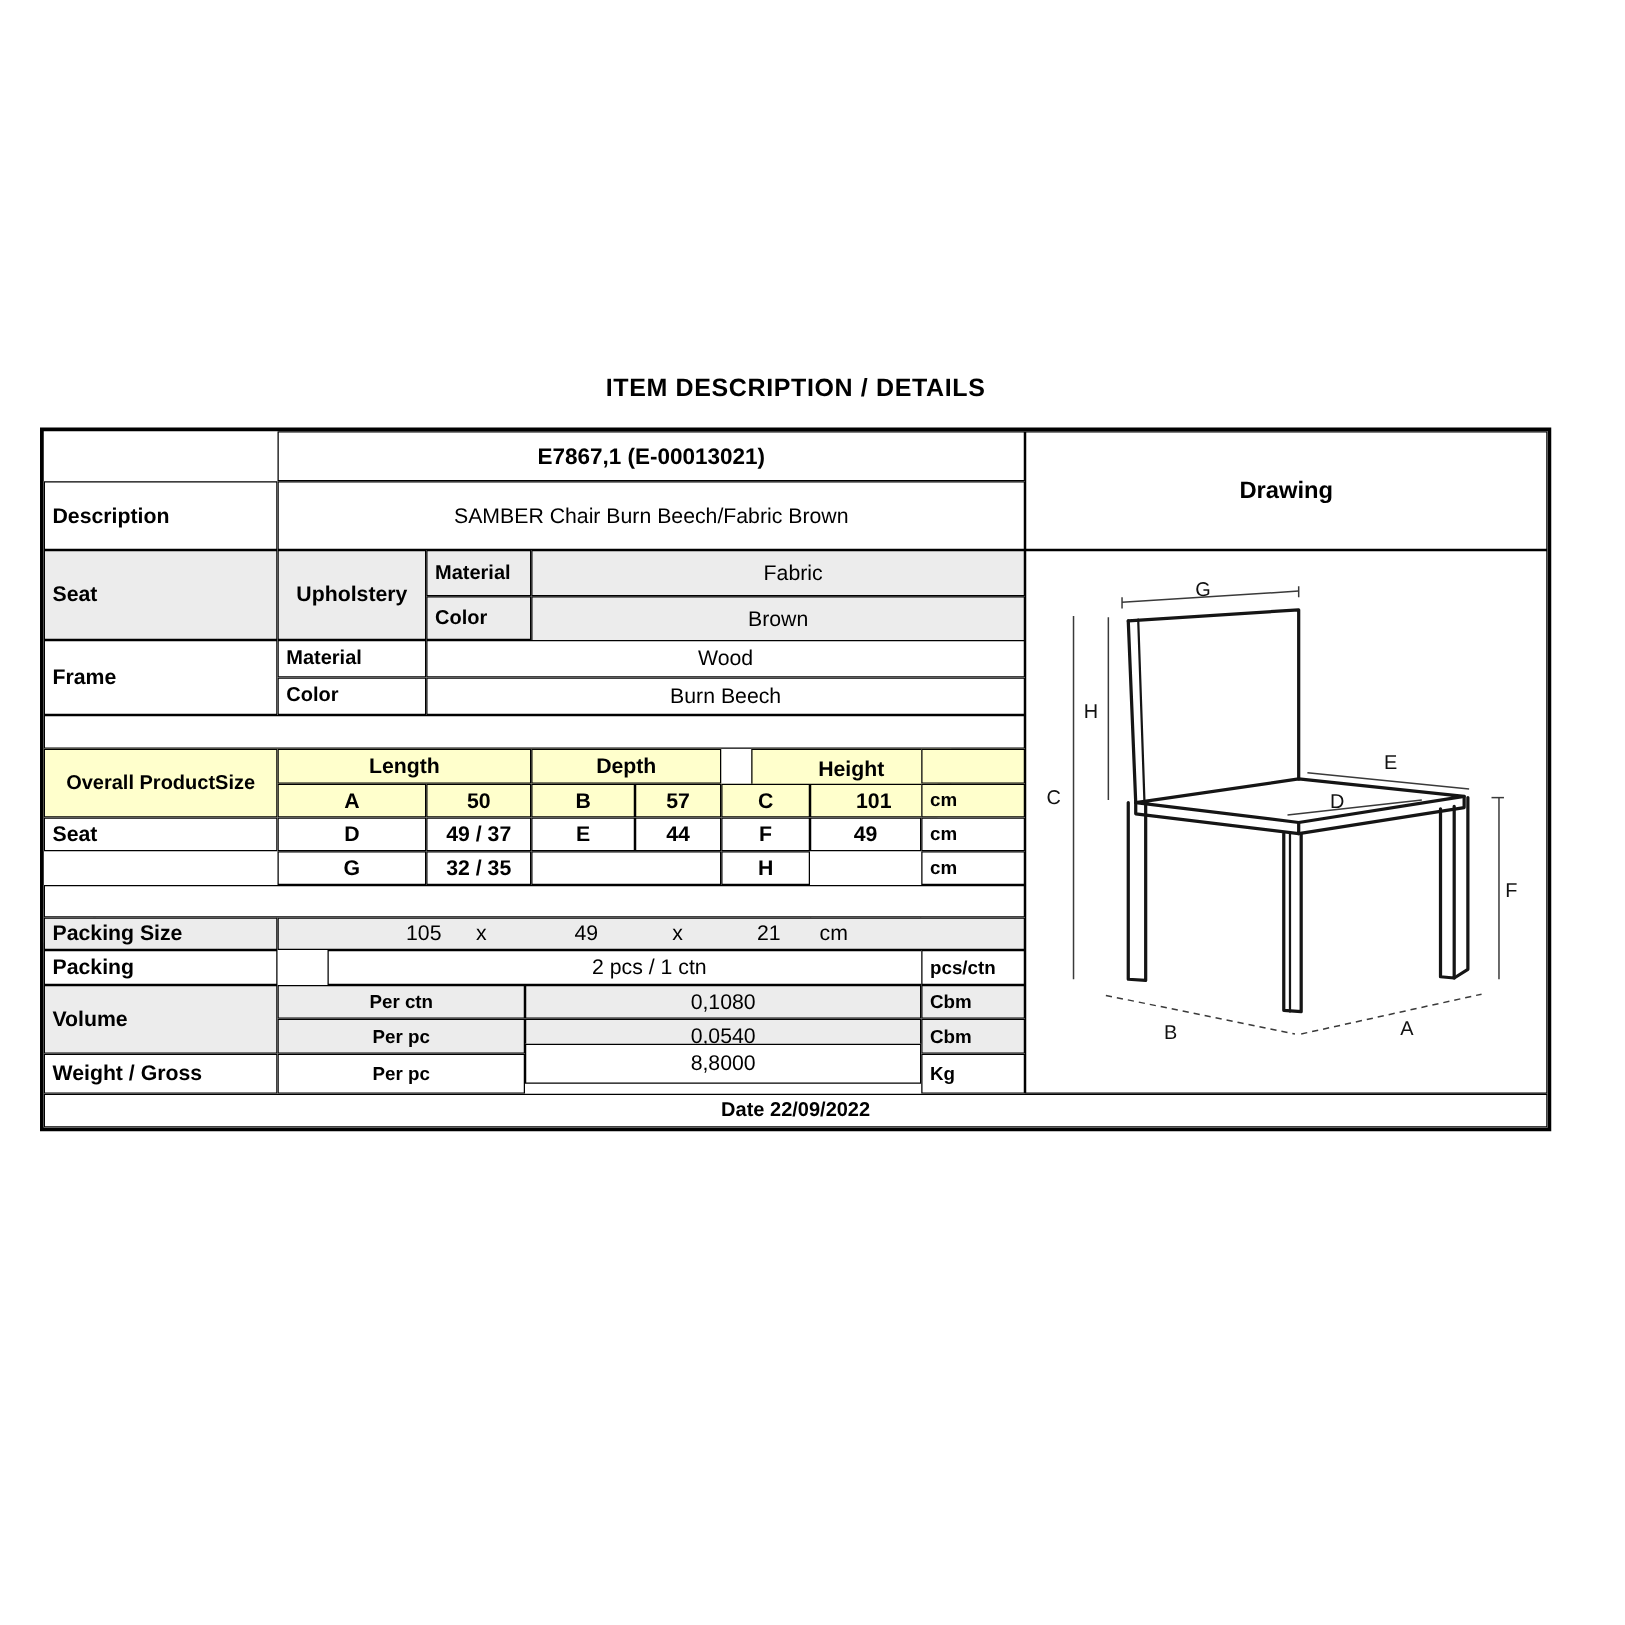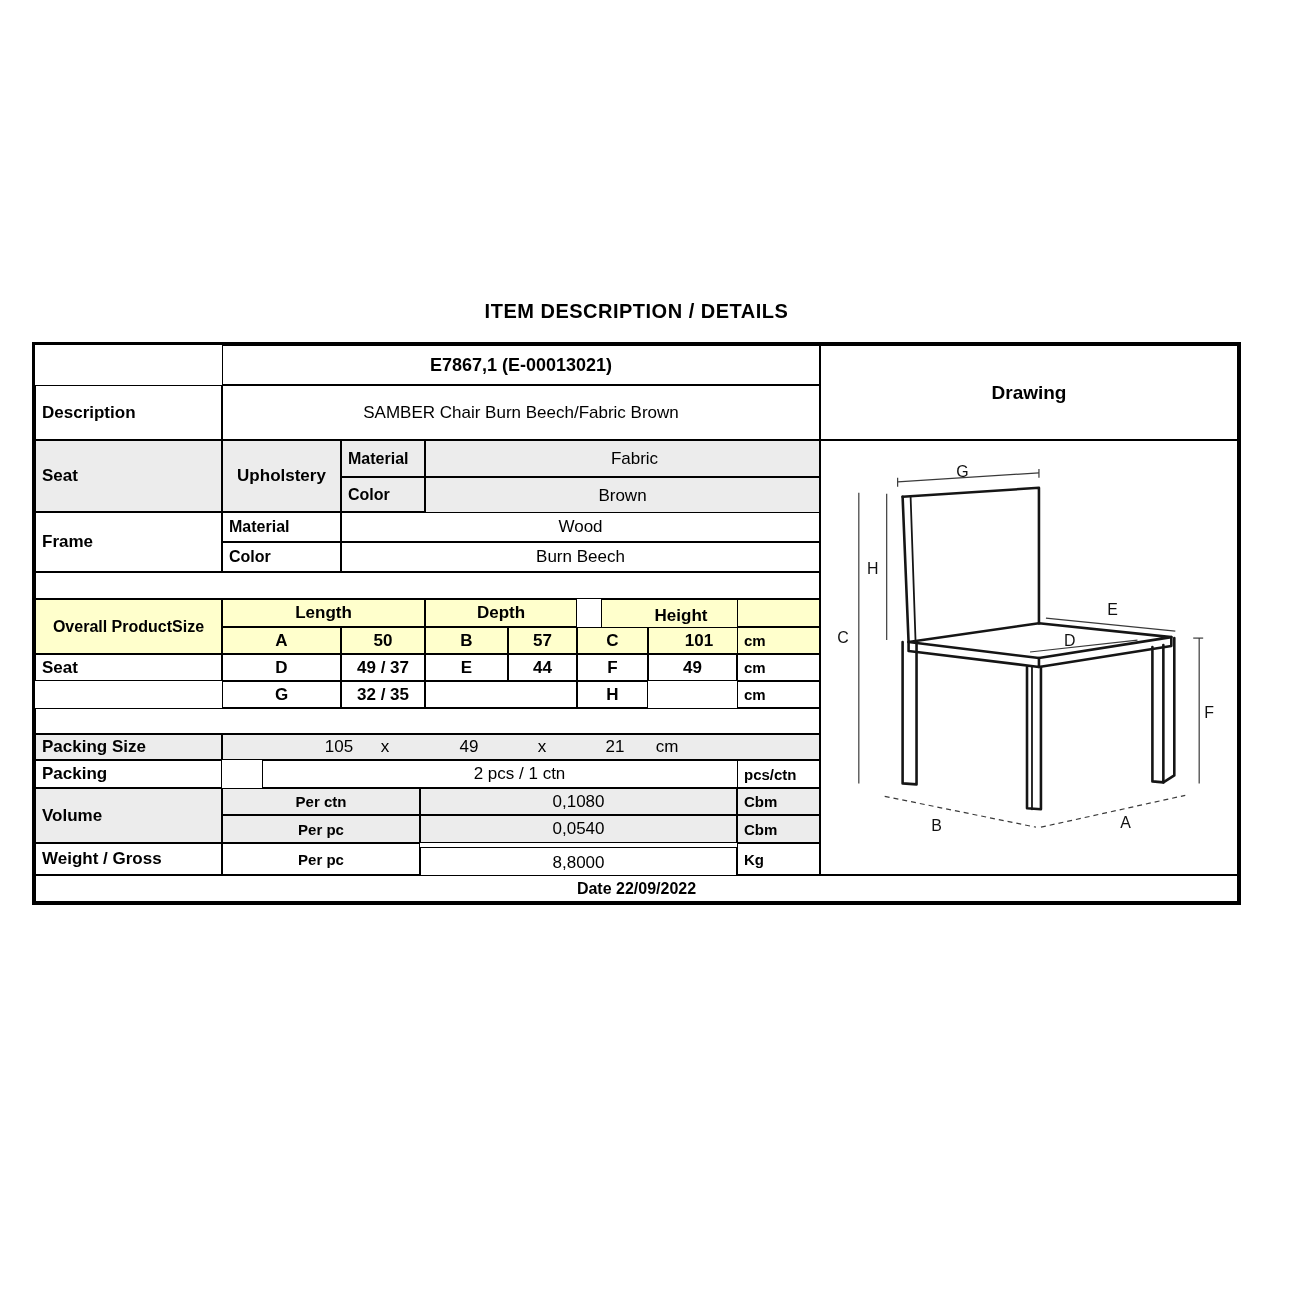--- a/index.html
+++ b/index.html
@@ -115,21 +115,21 @@
   <div class="cell b l gray" style="left:0;top:443px;width:187px;height:55px;">Volume</div>
   <div class="cell b c gray s15" style="left:187px;top:443px;width:198px;height:27px;">Per ctn</div>
   <div class="cell c gray" style="left:385px;top:443px;width:317px;height:27px;">0,1080</div>
   <div class="cell b l gray s15" style="left:702px;top:443px;width:83px;height:27px;">Cbm</div>
   <div class="cell b c gray s15" style="left:187px;top:470px;width:198px;height:28px;">Per pc</div>
   <div class="cell c gray" style="left:385px;top:470px;width:317px;height:28px;">0,0540</div>
   <div class="cell b l gray s15" style="left:702px;top:470px;width:83px;height:28px;">Cbm</div>
 
   <div class="cell b l" style="left:0;top:498px;width:187px;height:32px;">Weight / Gross</div>
   <div class="cell b c s15" style="left:187px;top:498px;width:198px;height:32px;">Per pc</div>
-  <div class="cell c" style="left:385px;top:502px;width:317px;height:32px;">8,8000</div>
+  <div class="cell c" style="left:385px;top:490px;width:317px;height:32px;">8,8000</div>
   <div class="cell b l s15" style="left:702px;top:498px;width:83px;height:32px;">Kg</div>
 
   <div class="cell b c s16" style="left:0;top:530px;width:1203px;height:27px;">Date 22/09/2022</div>
 
   <div class="cell b c" style="left:785px;top:0;width:418px;height:95px;font-size:19px;">Drawing</div>
   <div class="cell drawing-area" style="left:785px;top:95px;width:418px;height:435px;">
     <svg width="418" height="435" viewBox="0 0 418 435">
 
       <g stroke="#151515" stroke-width="2.6" fill="none" stroke-linejoin="round" stroke-linecap="round">
 

